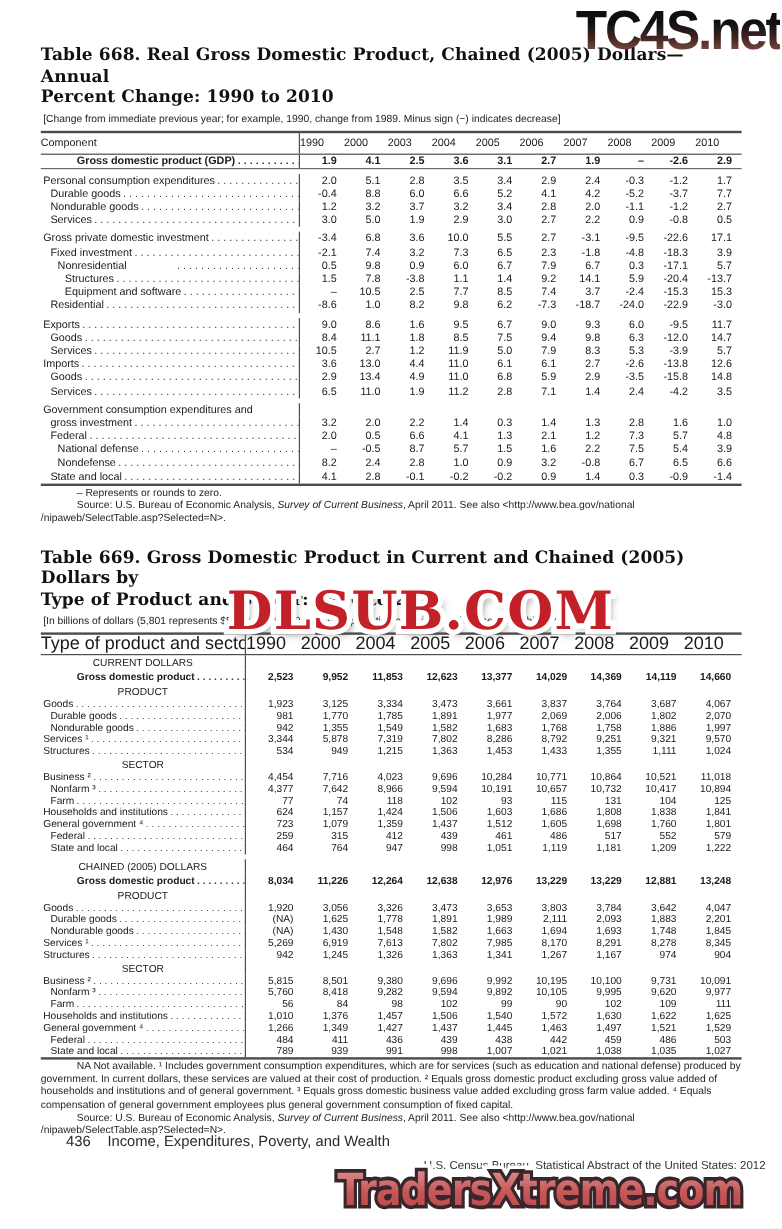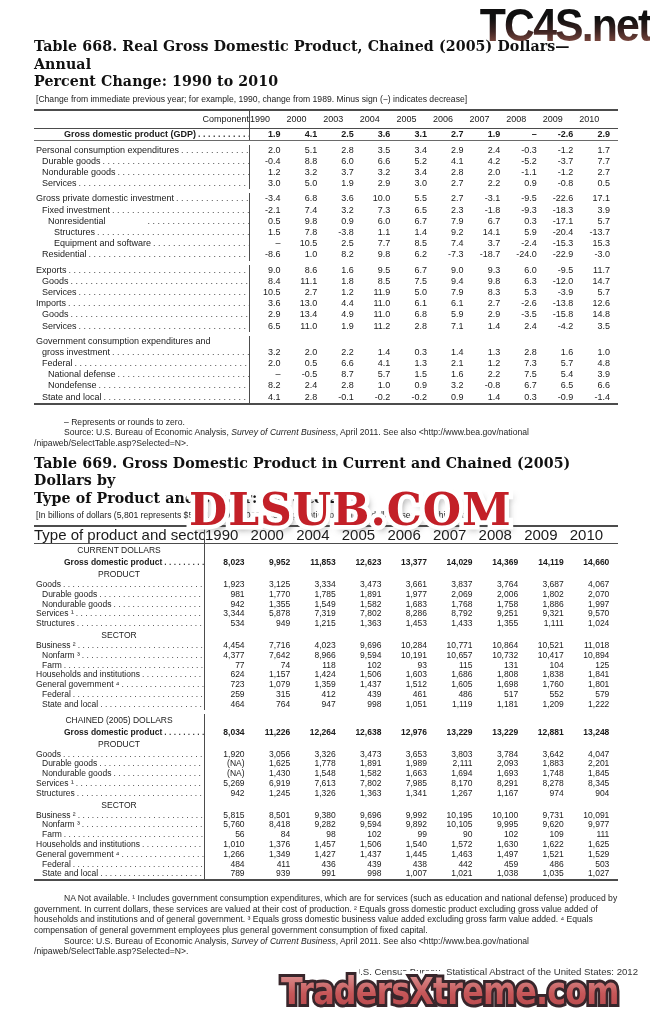--- a/index.html
+++ b/index.html
@@ -4,32 +4,32 @@
 <style>
   html,body{margin:0;padding:0;background:#e8e8e8;}
   .page{position:relative;width:652px;height:1024px;background:#ffffff;overflow:hidden;
         font-family:"Liberation Sans",sans-serif;color:#1a1a1a;}
   .content{position:absolute;left:34px;right:34px;top:0;}
 
   
   .tbl-title{font-family:"DejaVu Serif",serif;font-weight:700;font-size:14.2px;line-height:17.5px;
              color:#111;letter-spacing:.1px;}
   .t668-title{margin-top:38px;}
-  .t669-title{margin-top:6px;}
+  .t669-title{margin-top:20px;}
   .bracket-note{font-size:8.6px;color:#222;margin:3px 0 5px 2px;}
 
   
   .stat-table{border-top:2px solid #4c4c4c;border-bottom:2px solid #4c4c4c;width:100%;}
   .trow{display:flex;align-items:center;}
   .trow .lbl{border-right:1px solid #4c4c4c;box-sizing:border-box;display:flex;align-items:baseline;
              overflow:hidden;white-space:nowrap;height:100%;}
   .trow .num{box-sizing:border-box;text-align:right;padding-right:6px;white-space:nowrap;}
   .trow .fill{flex:1;}
   .thead{border-bottom:1.5px solid #4c4c4c;}
-  .thead .lbl{justify-content:center;display:block;text-align:right;}
+  .thead .lbl{justify-content:center;display:block;text-align:left;}
   .thead .num{text-align:left;padding-right:0;}
   .bold{font-weight:700;}
   .gap{margin-top:4px;}
   .rulebelow{border-bottom:1px solid #6a6a6a;}
   .secrow .lbl{display:block;text-align:center;font-weight:400;}
   .leader{flex:1;overflow:hidden;color:#3a3a3a;margin-left:2px;}
   .leader::after{content:" . . . . . . . . . . . . . . . . . . . . . . . . . . . . . . . . . . . . . . . . . . . . . . . .";}
 
   .t668 .trow{height:11.2px;line-height:11.2px;font-size:9px;}
   .t668 .thead{height:17px;line-height:17px;}
@@ -37,21 +37,21 @@
   .t668 .num{width:36.6px;}
 
   .t669 .trow{height:9.8px;line-height:9.8px;font-size:8.5px;}
   .t669 .thead{height:16px;line-height:16px;font-size:15px;}
   .t669 .lbl{width:171px;}
   .t669 .num{width:45.6px;}
   .t669 .secrow{height:12px;line-height:12px;}
   .t669 .boldrow{height:12px;line-height:12px;}
 
   
-  .footnotes{font-size:8.6px;line-height:10.6px;color:#1f1f1f;margin-top:12px;}
+  .footnotes{font-size:8.6px;line-height:10.6px;color:#1f1f1f;margin-top:0;}
   .footnotes p{margin:0;text-indent:30px;}
   .footnotes .src em{font-style:italic;}
 
   
   .footer-line{position:absolute;left:55px;top:944px;font-size:12.3px;color:#2b2b2b;}
   .footer-line .pg{margin-right:14px;}
   .credit-line{position:absolute;right:14px;top:966px;font-size:9.6px;color:#333;}
 
   
   .wm{position:absolute;white-space:nowrap;pointer-events:none;}
@@ -200,21 +200,21 @@
             <span class="txt">Fixed investment</span>
             <span class="leader"></span>
           </div>
           <div class="num">-2.1</div>
           <div class="num">7.4</div>
           <div class="num">3.2</div>
           <div class="num">7.3</div>
           <div class="num">6.5</div>
           <div class="num">2.3</div>
           <div class="num">-1.8</div>
-          <div class="num">-9.3</div>
+          <div class="num">-4.8</div>
           <div class="num">-18.3</div>
           <div class="num">3.9</div>
         </div>
         <div class="trow">
           <div class="lbl" style="padding-left: 14px; gap: 40px;">
             <span class="txt">Nonresidential</span>
             <span class="leader"></span>
           </div>
           <div class="num">0.5</div>
           <div class="num">9.8</div>
@@ -485,21 +485,21 @@
         </div>
         <div class="trow secrow">
           <div class="lbl">CURRENT DOLLARS</div>
           <div class="fill"></div>
         </div>
         <div class="trow bold boldrow">
           <div class="lbl" style="padding-left: 30px;">
             <span class="txt">Gross domestic product</span>
             <span class="leader"></span>
           </div>
-          <div class="num">8,023</div>
+          <div class="num">2,523</div>
           <div class="num">9,952</div>
           <div class="num">11,853</div>
           <div class="num">12,623</div>
           <div class="num">13,377</div>
           <div class="num">14,029</div>
           <div class="num">14,369</div>
           <div class="num">14,119</div>
           <div class="num">14,660</div>
         </div>
         <div class="trow secrow">
@@ -898,20 +898,23 @@
           <div class="num">1,027</div>
         </div>
       </div>
 
     <div class="footnotes">
       <p>NA Not available. ¹ Includes government consumption expenditures, which are for services (such as education and national defense) produced by government. In current dollars, these services are valued at their cost of production. ² Equals gross domestic product excluding gross value added of households and institutions and of general government. ³ Equals gross domestic business value added excluding gross farm value added. ⁴ Equals compensation of general government employees plus general government consumption of fixed capital.</p>
       <p class="src"><span>Source: U.S. Bureau of Economic Analysis, </span><em>Survey of Current Business</em><span>, April 2011. See also &lt;http://www.bea.gov/national /nipaweb/SelectTable.asp?Selected=N&gt;.</span></p>
     </div>
   </div>
 
+  <div class="footer-line">
+    <span class="pg">436</span><span>Income, Expenditures, Poverty, and Wealth</span>
+  </div>
   <div class="credit-line">U.S. Census Bureau, Statistical Abstract of the United States: 2012</div>
 
   <div class="wm wm-top">TC4S.net</div>
 
   <div class="wm wm-stack wm-mid">
     <span class="back">DLSUB.COM</span>
     <span class="front">DLSUB.COM</span>
   </div>
 
   <div class="wm wm-stack wm-bot">

